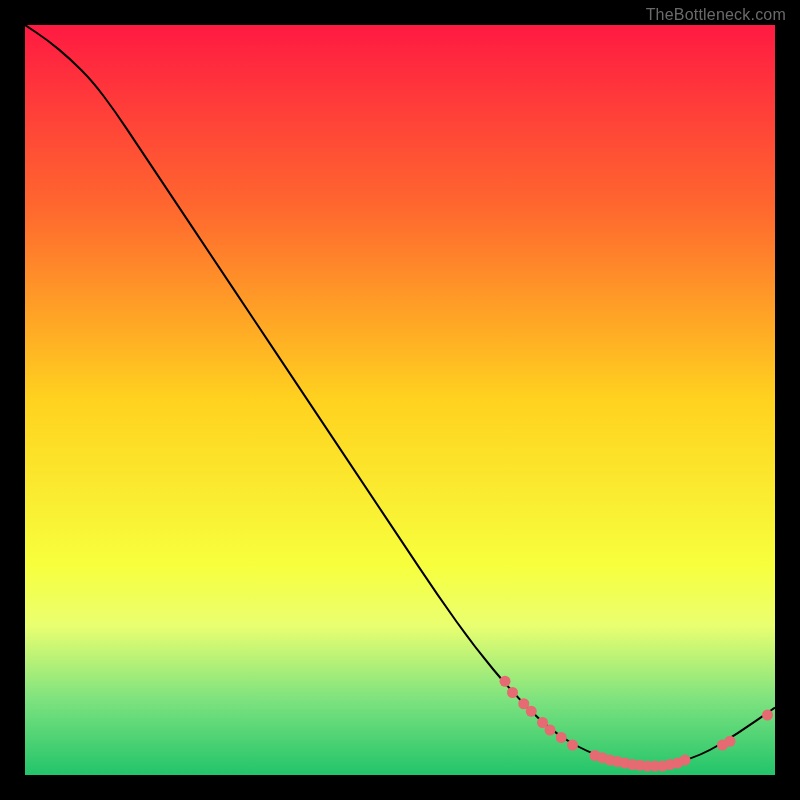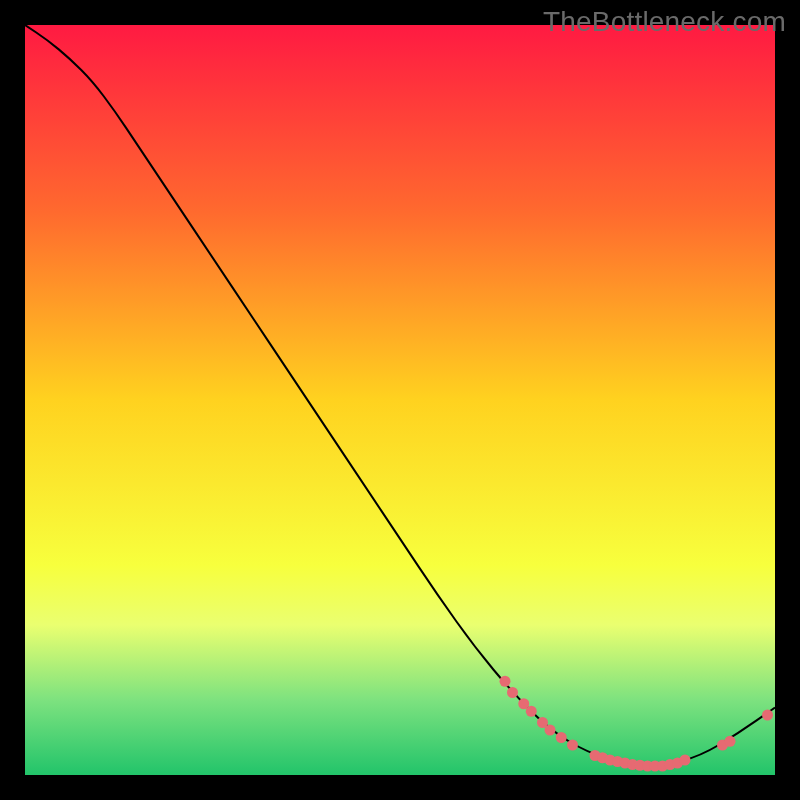--- a/index.html
+++ b/index.html
@@ -9,21 +9,21 @@
     background: #000;
     position: relative;
     overflow: hidden;
     font-family: Arial, sans-serif;
   }
   .watermark {
     position: absolute;
     top: 6px;
     right: 14px;
     color: #6a6a6a;
-    font-size: 28px;
+    font-size: 16px;
     font-weight: 500;
     z-index: 10;
     letter-spacing: 0.2px;
     text-align: center;
   }
   .plot-area {
     position: absolute;
     left: 25px;
     top: 25px;
     width: 750px;

